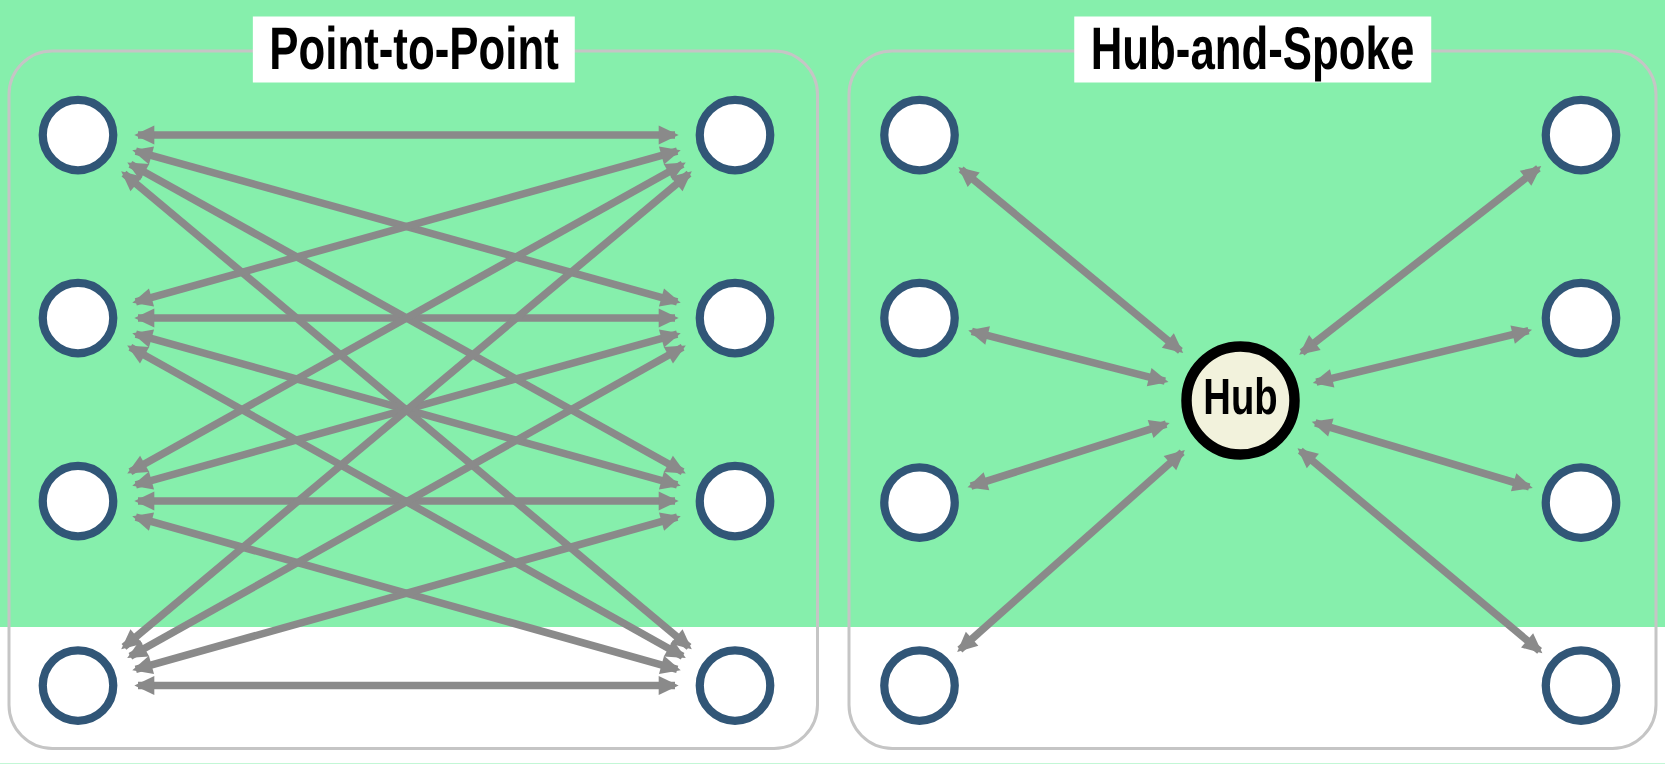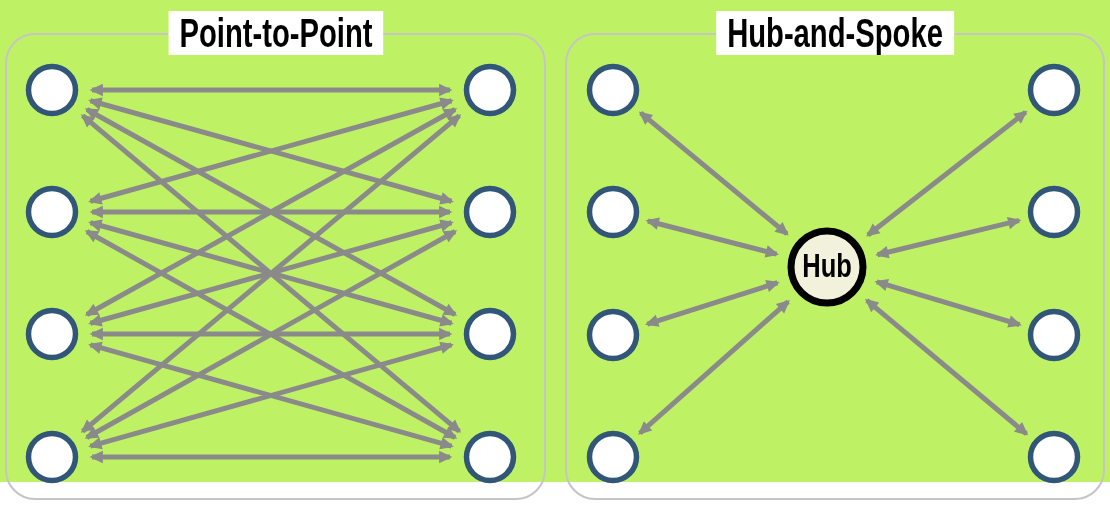--- a/index.html
+++ b/index.html
@@ -1,21 +1,21 @@
 <!DOCTYPE html>
 <html><head>
 <meta charset="utf-8">
 <style>
   html,body{margin:0;padding:0;}
   body{
     width:1110px;height:509px;background:#ffffff;
     font-family:"Liberation Sans","DejaVu Sans",sans-serif;
     overflow:hidden;
   }
-  .canvas{position:relative;width:1110px;height:482px;background:#bef264;}
+  .canvas{position:relative;width:1110px;height:418px;background:#86efac;}
   .panel-frame{
     position:absolute;box-sizing:border-box;
     border:2.5px solid #c5c5c5;background:transparent;z-index:1;
   }
   #diagram-svg{position:absolute;left:0;top:0;z-index:2;}
   .panel-title{
     position:absolute;z-index:3;
     transform:translate(-50%,-50%) scaleX(0.73);
     font-weight:bold;font-size:40px;line-height:44px;color:#000;
     background:#ffffff;padding:0 15px;white-space:nowrap;

